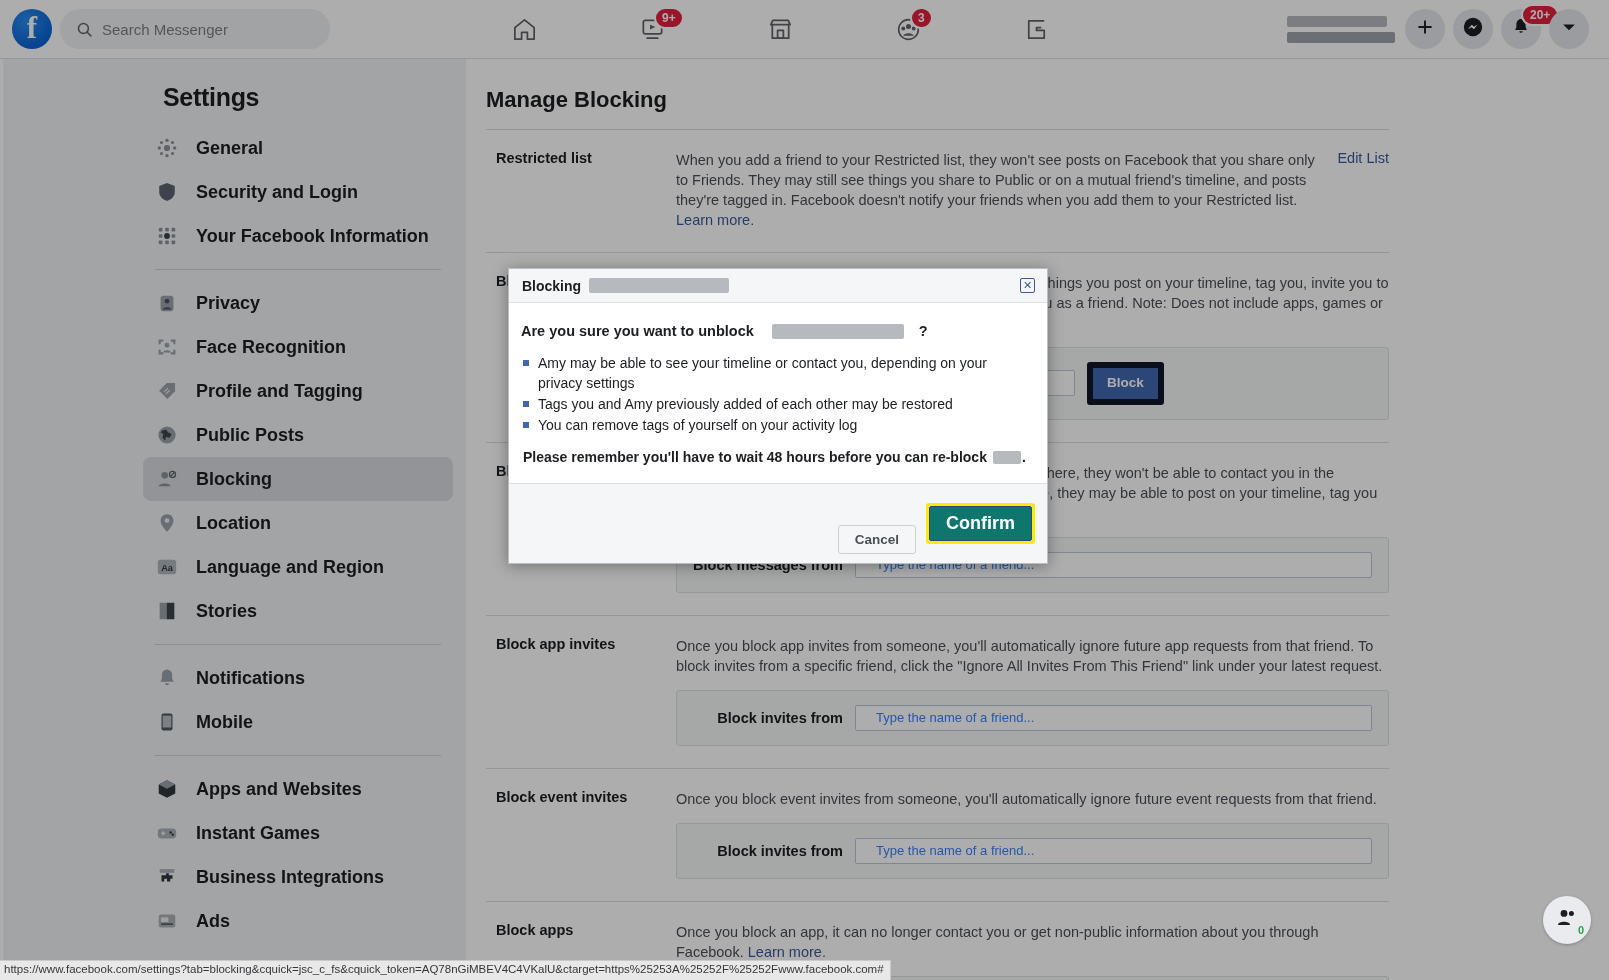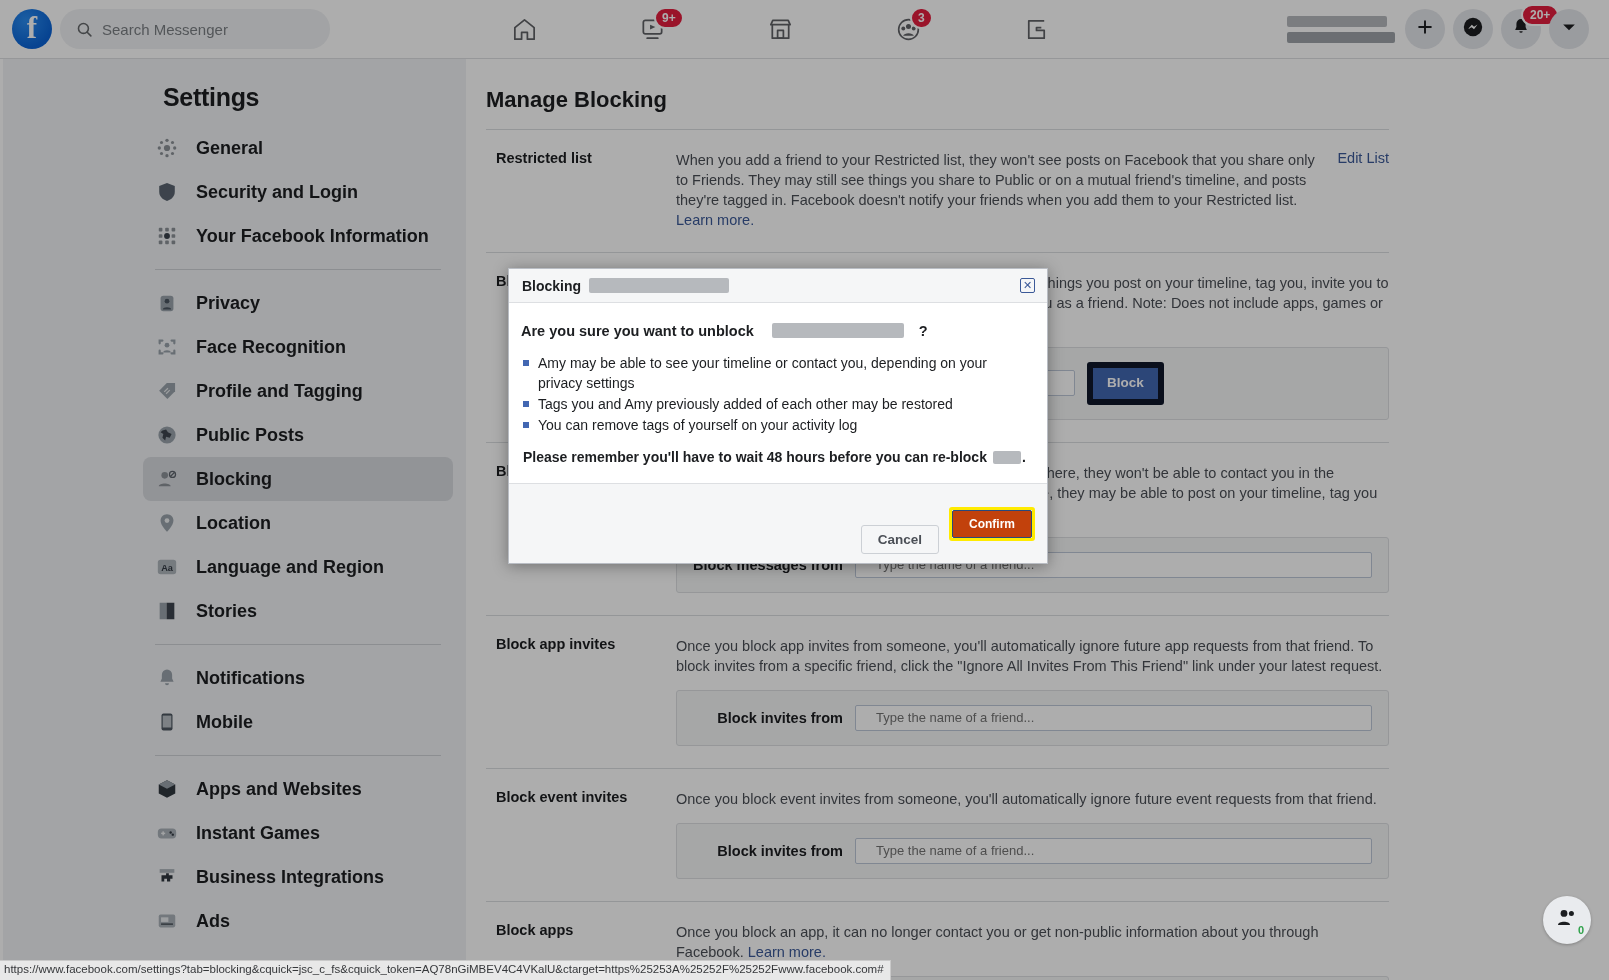--- a/index.html
+++ b/index.html
@@ -89,54 +89,54 @@
   .row { display: flex; padding: 20px 0 0 0; }
   .row-label { width: 190px; flex: none; font-size: 14.5px; font-weight: 700; color: #1c1e21; padding-left: 10px; }
   .row-body { flex: 1; font-size: 14.5px; color: #4b4f56; line-height: 1.38; }
   .row-body a, .lnk { color: #3b5998; text-decoration: none; }
   .edit-link { font-size: 14.5px; color: #3b5998; white-space: nowrap; padding-left: 22px; }
 
   .subpanel { background: #f5f6f7; border: 1px solid #dddfe2; border-radius: 3px;
               margin: 14px 0 0 0; padding: 14px 16px; display: flex; align-items: center; gap: 12px; }
   .sub-label { font-size: 14.5px; color: #1c1e21; font-weight: 600; width: 150px; text-align: right; }
   .txtinput { flex: 1; height: 26px; border: 1px solid #bdc7d8; background: #fff;
-              font-size: 13px; color: #737373; padding: 0 20px; display: flex; align-items: center; border-radius: 2px; }
+              font-size: 13px; color: #3b82f6; padding: 0 20px; display: flex; align-items: center; border-radius: 2px; }
   .btn-blue { background: #4267b2; color: #fff; font-size: 13.5px; font-weight: 700;
               border: 6px solid #0f172a; border-radius: 3px; padding: 6px 14px; }
 
   
   .modal {
     position: absolute; left: 508px; top: 268px; width: 540px;
     background: #fff; z-index: 100;
     box-shadow: 0 2px 14px rgba(0,0,0,0.35); border: 1px solid #b9bdc4;
   }
   .modal-head {
     height: 34px; display: flex; align-items: center; justify-content: space-between;
     padding: 0 12px 0 13px; border-bottom: 1px solid #dddfe2; background: #f5f6f7;
   }
   .modal-title { font-size: 14px; font-weight: 700; color: #1c1e21; display: flex; align-items: center; gap: 8px; }
   .close-x { width: 15px; height: 15px; border: 1px solid #3b5998; display: flex;
              align-items: center; justify-content: center; color: #3b5998; font-size: 11px;
              line-height: 1; border-radius: 2px; }
   .modal-body { padding: 20px 12px 18px 12px; }
-  .m-q { font-size: 14.5px; font-weight: 700; color: #1c1e21; display: flex; align-items: flex-start; gap: 12px; margin-bottom: 14px; }
+  .m-q { font-size: 14.5px; font-weight: 700; color: #1c1e21; display: flex; align-items: center; gap: 12px; margin-bottom: 14px; }
   .m-list { list-style: none; margin: 0 0 14px 0; padding: 0; }
   .m-list li { position: relative; padding-left: 17px; font-size: 14px; color: #1c1e21; line-height: 1.43; margin-bottom: 1px; }
   .m-list li::before { content: ""; position: absolute; left: 2px; top: 7px;
                        width: 6px; height: 6px; background: #4267b2; }
   .m-note { font-size: 14px; color: #1c1e21; font-weight: 600; display: flex; align-items: center; padding-left: 2px; }
   .modal-foot {
     border-top: 1px solid #dddfe2; background: #f5f6f7;
     padding: 9px 12px; display: flex; justify-content: flex-end; align-items: center; gap: 0;
   }
   .btn-cancel { background: #f5f6f7; border: 1px solid #ccd0d5; border-radius: 3px;
                 font-size: 13.5px; font-weight: 700; color: #4b4f56; padding: 6px 16px; margin-top: 32px; }
   .btn-confirm-wrap { border: 3px solid #ffeb00; border-radius: 3px; margin-left: 10px; }
-  .btn-confirm { background: #c2410c; border: 1px solid #29487d; border-radius: 2px;
-                 font-size: 12px; font-weight: 700; color: #fff; padding: 6px 16px; display: block; }
+  .btn-confirm { background: #0f766e; border: 1px solid #29487d; border-radius: 2px;
+                 font-size: 18px; font-weight: 700; color: #fff; padding: 6px 16px; display: block; }
 
   
   .chat-fab {
     position: absolute; right: 18px; bottom: 36px; width: 48px; height: 48px;
     border-radius: 50%; background: #e9ebee; z-index: 60;
     display: flex; align-items: center; justify-content: center;
     box-shadow: 0 1px 3px rgba(0,0,0,0.25);
   }
   .chat-fab svg { width: 24px; height: 24px; }
   .chat-zero { position: absolute; right: 7px; bottom: 8px; color: #31a24c; font-size: 11px; font-weight: 700; }

